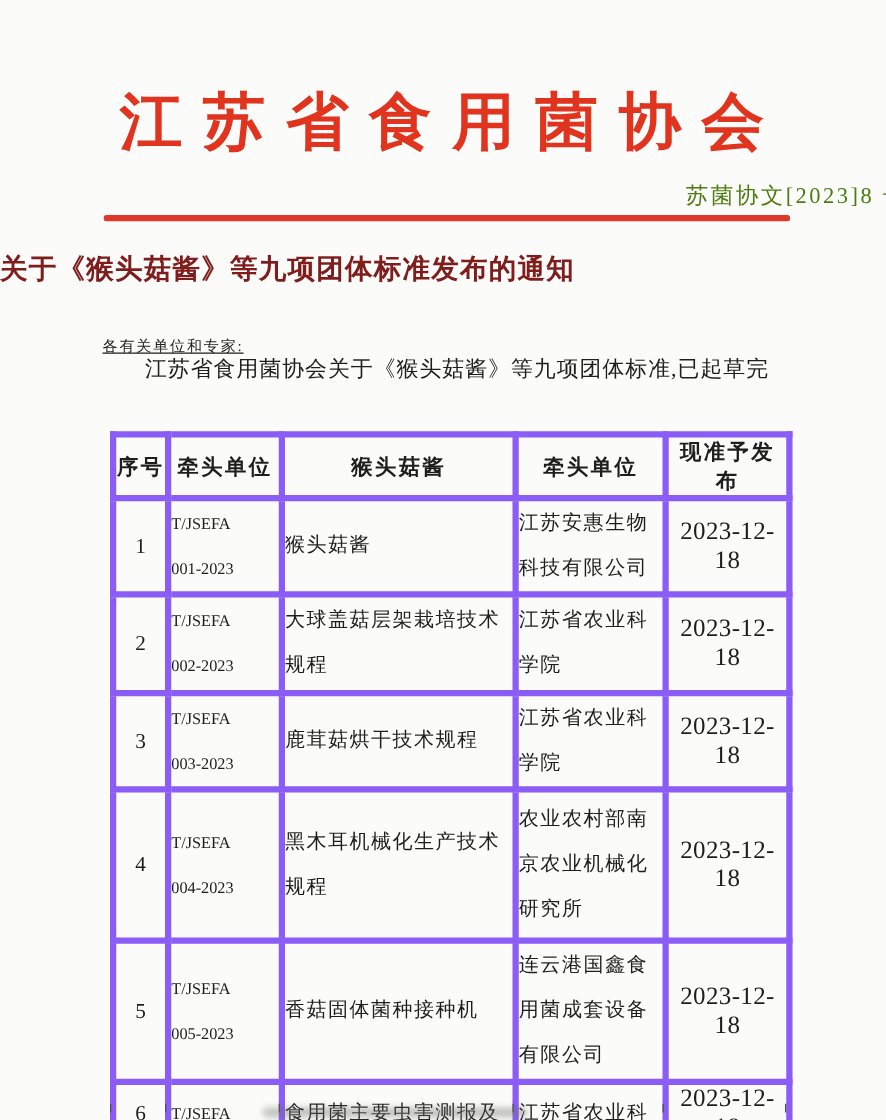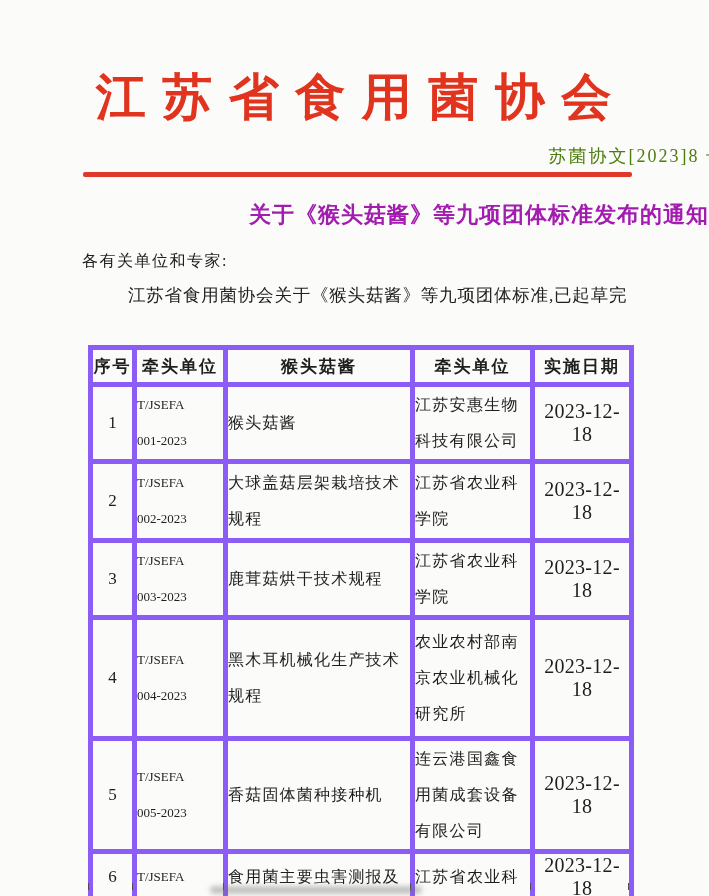--- a/index.html
+++ b/index.html
@@ -29,32 +29,33 @@
   }
   .red-rule{
     position:absolute;top:172px;left:83px;
     width:549px;height:5px;
     background:#de392a;
     border-radius:2px;
   }
   .notice-title{
     position:absolute;top:199px;left:0;width:709px;
     margin:0;
-    text-align:right;
+    text-align:left;
     font-size:22px;line-height:32px;font-weight:bold;
     letter-spacing:1px;
-    color:#a21caf;
+    color:#7f1d1d;
   }
   .salutation{
-    position:absolute;top:249px;left:82px;
-    font-size:16px;line-height:24px;
+    position:absolute;top:265px;left:82px;
+    font-size:12px;line-height:24px;
     letter-spacing:1.5px;
+    text-decoration:underline;
   }
   .body-para{
-    position:absolute;top:280px;left:86px;width:560px;
+    position:absolute;top:280px;left:74px;width:560px;
     font-size:17.5px;line-height:31px;
     letter-spacing:0.8px;
   }
   .body-para .line{display:block;white-space:nowrap;}
   .body-para .indent{text-indent:42px;}
 
   table.std{
     position:absolute;top:345px;left:88px;
     width:541px;
     border-collapse:collapse;
@@ -130,21 +131,21 @@
         <col style="width:187px">
         <col style="width:120px">
         <col style="width:99px">
     </colgroup>
     <thead>
       <tr>
         <th>序号</th>
         <th>牵头单位</th>
         <th>猴头菇酱</th>
         <th>牵头单位</th>
-        <th>实施日期</th>
+        <th>现准予发布</th>
       </tr>
     </thead>
     <tbody id="tbody">
         <tr style="height: 76px;">
       <td class="c-no">1</td>
       <td class="c-code">
         <div class="code-l1">T/JSEFA</div>
         <div class="code-l2">001-2023</div>
       </td>
       <td class="c-name">猴头菇酱</td>

